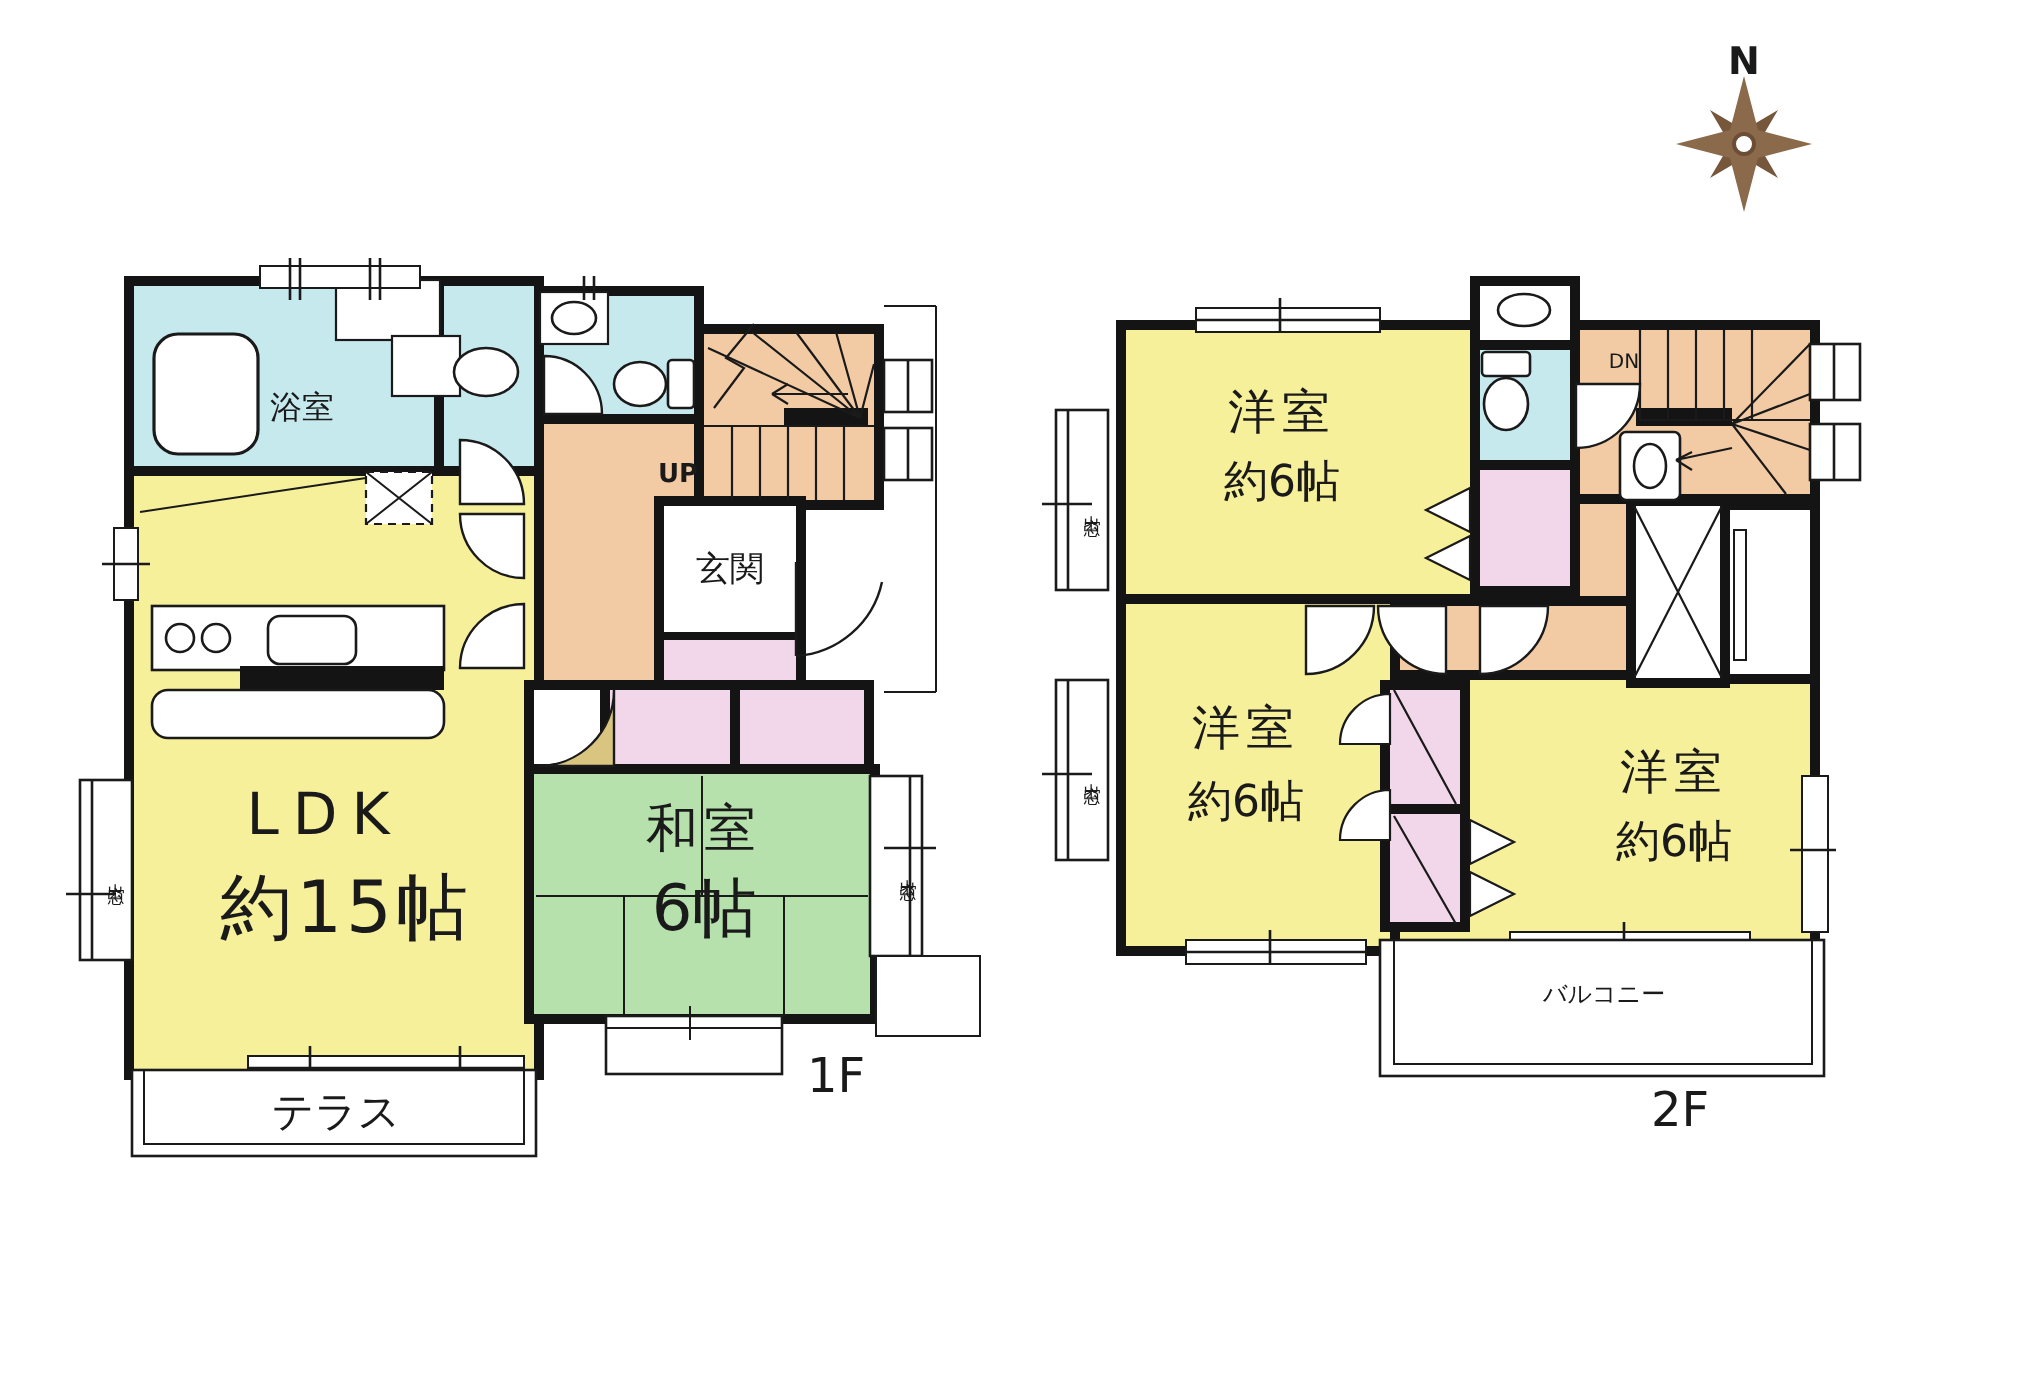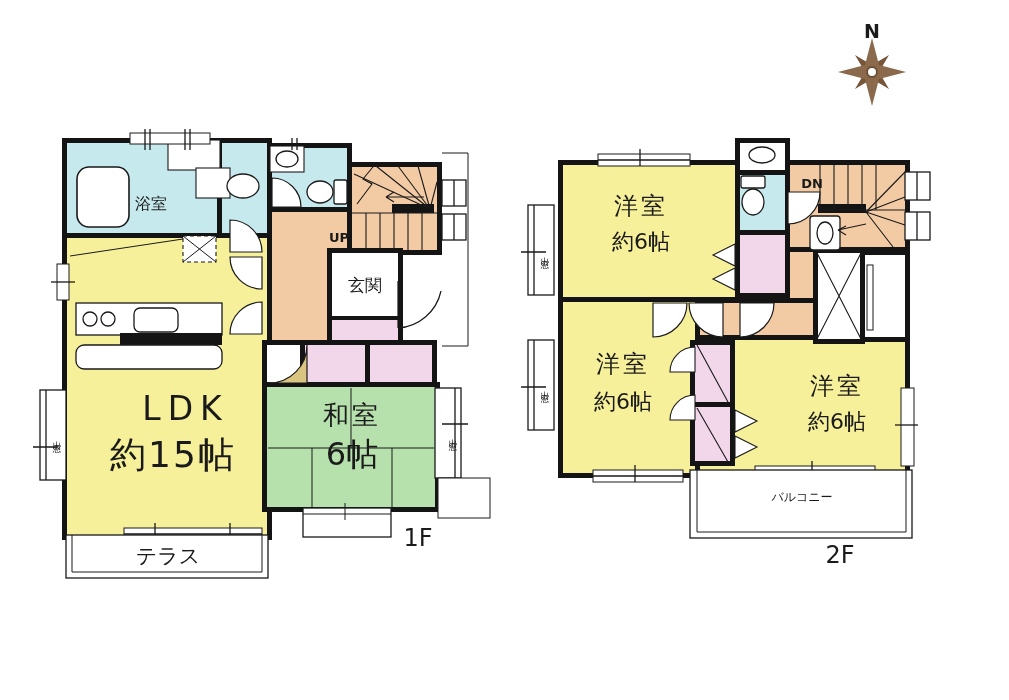--- a/index.html
+++ b/index.html
@@ -160,32 +160,32 @@
       <polygon points="872,38 879,65 906,72 879,79 872,106 865,79 838,72 865,65" fill="#8a6a4a"></polygon>
       <circle cx="872" cy="72" r="5" fill="#fff" stroke="#6b4e35" stroke-width="2"></circle>
     </g>
   </svg>
 
   <div class="lbl" style="left:858px;top:22px;width:28px;font-size:19px;font-weight:bold">N</div>
 
   <div class="lbl" style="left:122px;top:196px;width:58px;font-size:16px">浴室</div>
   <div class="lbl" style="left:322px;top:231px;width:34px;font-size:13px;font-weight:bold">UP</div>
   <div class="lbl" style="left:336px;top:277px;width:58px;font-size:17px">玄関</div>
-  <div class="lbl" style="left:108px;top:392px;width:155px;font-size:33px;letter-spacing:7px">LDK</div>
+  <div class="lbl" style="left:85px;top:392px;width:155px;font-size:29px;letter-spacing:7px">LDK</div>
   <div class="lbl" style="left:88px;top:436px;width:170px;font-size:36px;letter-spacing:2px">約15帖</div>
   <div class="lbl" style="left:310px;top:402px;width:84px;font-size:26px;letter-spacing:3px">和室</div>
   <div class="lbl" style="left:316px;top:438px;width:72px;font-size:32px">6帖</div>
   <div class="lbl" style="left:132px;top:545px;width:72px;font-size:21px">テラス</div>
   <div class="lbl vert" style="left:45px;top:410px;width:16px;height:52px">出窓</div>
   <div class="lbl vert" style="left:441px;top:408px;width:16px;height:52px">出窓</div>
   <div class="lbl" style="left:392px;top:526px;width:52px;font-size:24px">1F</div>
 
   <div class="lbl" style="left:596px;top:194px;width:90px;font-size:24px;letter-spacing:3px">洋室</div>
   <div class="lbl" style="left:588px;top:230px;width:106px;font-size:22px">約6帖</div>
-  <div class="lbl" style="left:795px;top:177px;width:34px;font-size:13px;font-weight:bold">DN</div>
+  <div class="lbl" style="left:795px;top:177px;width:34px;font-size:10px;font-weight:normal">DN</div>
   <div class="lbl" style="left:578px;top:352px;width:90px;font-size:24px;letter-spacing:3px">洋室</div>
   <div class="lbl" style="left:570px;top:390px;width:106px;font-size:22px">約6帖</div>
   <div class="lbl" style="left:792px;top:374px;width:90px;font-size:24px;letter-spacing:3px">洋室</div>
   <div class="lbl" style="left:784px;top:410px;width:106px;font-size:22px">約6帖</div>
   <div class="lbl" style="left:740px;top:491px;width:124px;font-size:12px">バルコニー</div>
   <div class="lbl vert" style="left:533px;top:226px;width:16px;height:52px">出窓</div>
   <div class="lbl vert" style="left:533px;top:360px;width:16px;height:52px">出窓</div>
   <div class="lbl" style="left:814px;top:543px;width:52px;font-size:24px">2F</div>
 
 </div>

